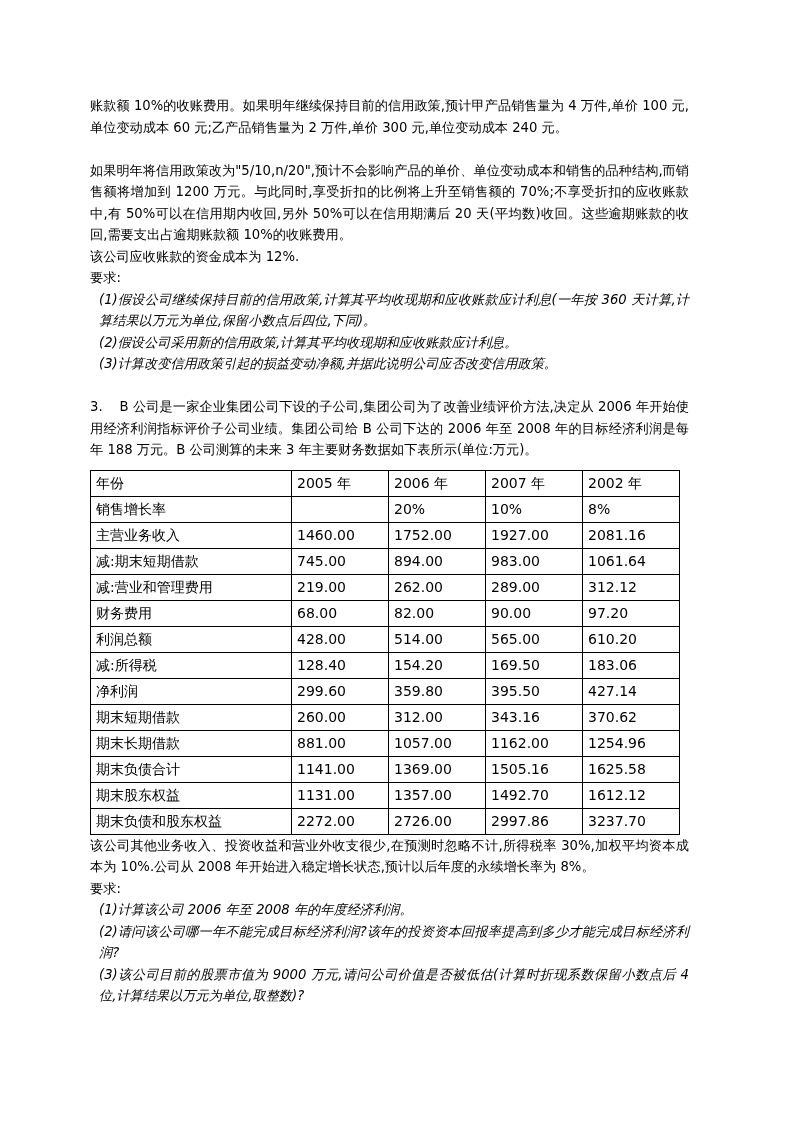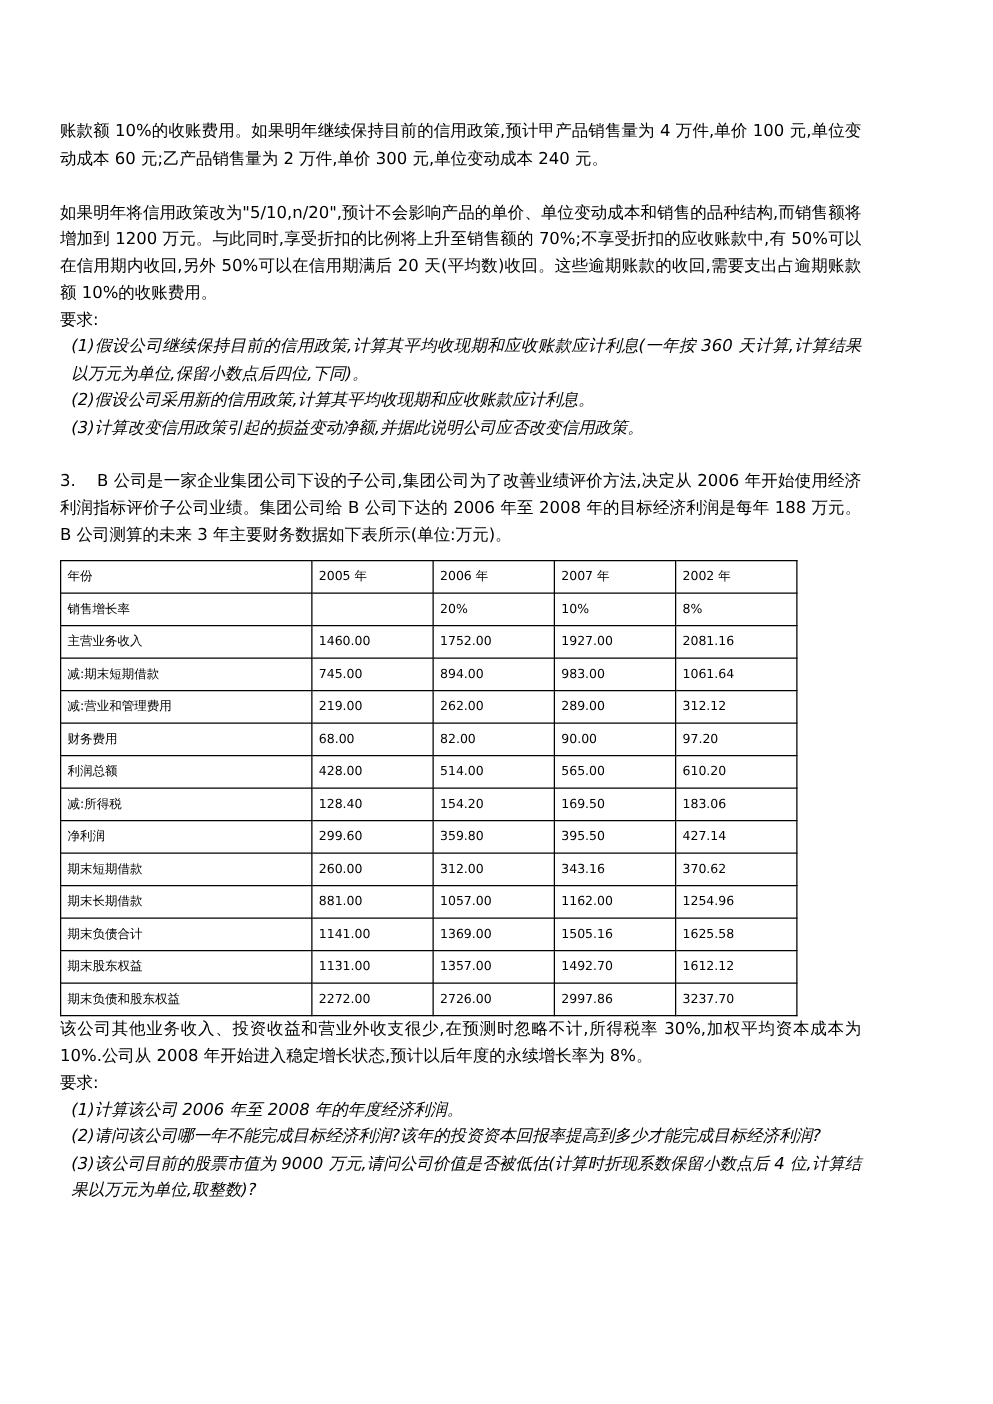--- a/index.html
+++ b/index.html
@@ -15,21 +15,21 @@
     color: #000000;
     overflow: hidden;
   }
   .page {
     position: absolute;
     left: 0;
     top: 0;
     width: 794px;
     height: 1123px;
     box-sizing: border-box;
-    padding: 95px 105px 60px 48px;
+    padding: 95px 105px 60px 90px;
   }
   .doc-body {
     font-size: 13.2px;
     line-height: 21.5px;
   }
   p.para {
     margin: 0;
     text-align: justify;
     text-justify: inter-ideograph;
     white-space: normal;
@@ -54,21 +54,21 @@
   }
   .num-head .gap {
     display: inline-block;
     width: 17px;
   }
   table.fin-table {
     border-collapse: collapse;
     width: 537px;
     margin: 9px 0 0 0;
     table-layout: fixed;
-    font-size: 10px;
+    font-size: 14px;
   }
   table.fin-table td {
     border: 1px solid #000000;
     height: 23px;
     padding: 1px 5px;
     vertical-align: middle;
     line-height: 16px;
     white-space: nowrap;
     overflow: hidden;
   }
@@ -82,20 +82,21 @@
 
 <div class="page">
   <div class="doc-body">
 
     <p class="para">账款额 10%的收账费用。如果明年继续保持目前的信用政策,预计甲产品销售量为 4 万件,单价 100 元,单位变动成本 60 元;乙产品销售量为 2 万件,单价 300 元,单位变动成本 240 元。</p>
 
     <div class="spacer-line"></div>
 
     <p class="para">如果明年将信用政策改为"5/10,n/20",预计不会影响产品的单价、单位变动成本和销售的品种结构,而销售额将增加到 1200 万元。与此同时,享受折扣的比例将上升至销售额的 70%;不享受折扣的应收账款中,有 50%可以在信用期内收回,另外 50%可以在信用期满后 20 天(平均数)收回。这些逾期账款的收回,需要支出占逾期账款额 10%的收账费用。</p>
 
+    <p class="para">该公司应收账款的资金成本为 12%.</p>
 
     <p class="para">要求:</p>
 
     <p class="sub-item">(1)假设公司继续保持目前的信用政策,计算其平均收现期和应收账款应计利息(一年按 360 天计算,计算结果以万元为单位,保留小数点后四位,下同)。</p>
     <p class="sub-item">(2)假设公司采用新的信用政策,计算其平均收现期和应收账款应计利息。</p>
     <p class="sub-item">(3)计算改变信用政策引起的损益变动净额,并据此说明公司应否改变信用政策。</p>
 
     <div class="spacer-line"></div>
 
     <p class="num-head"><span class="numlabel">3.</span><span class="gap"></span><span>B 公司是一家企业集团公司下设的子公司,集团公司为了改善业绩评价方法,决定从 2006 年开始使用经济利润指标评价子公司业绩。集团公司给 B 公司下达的 2006 年至 2008 年的目标经济利润是每年 188 万元。B 公司测算的未来 3 年主要财务数据如下表所示(单位:万元)。</span></p>

